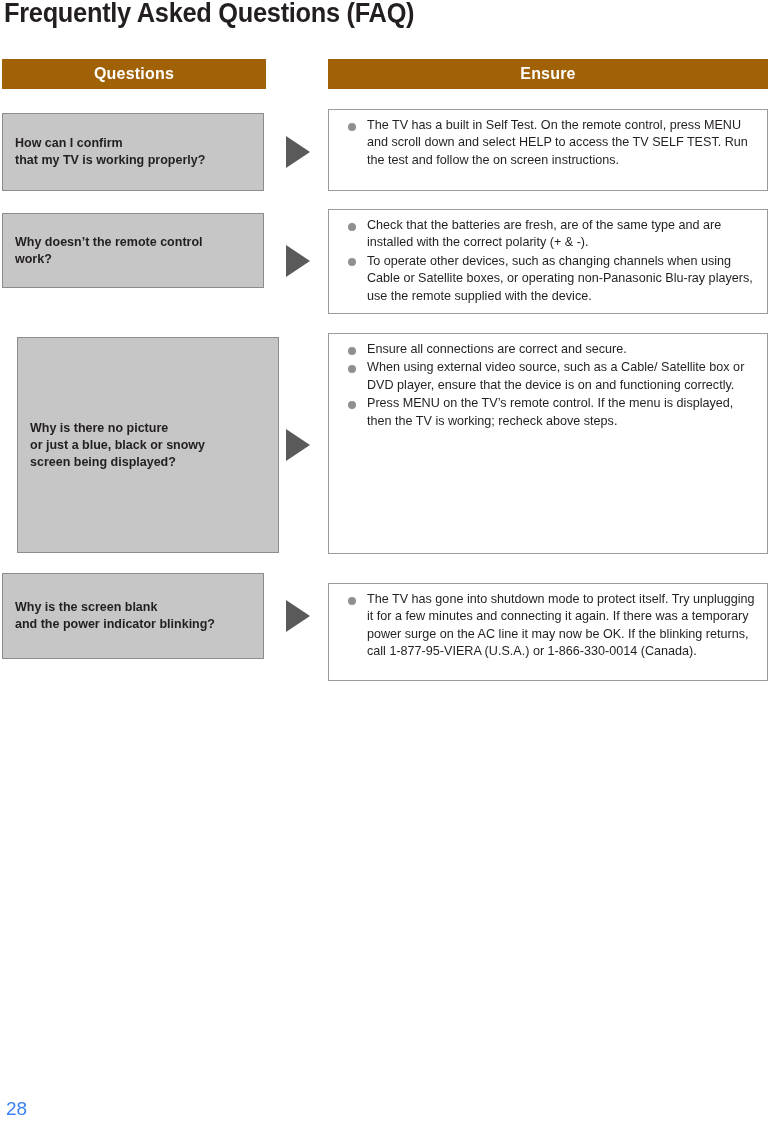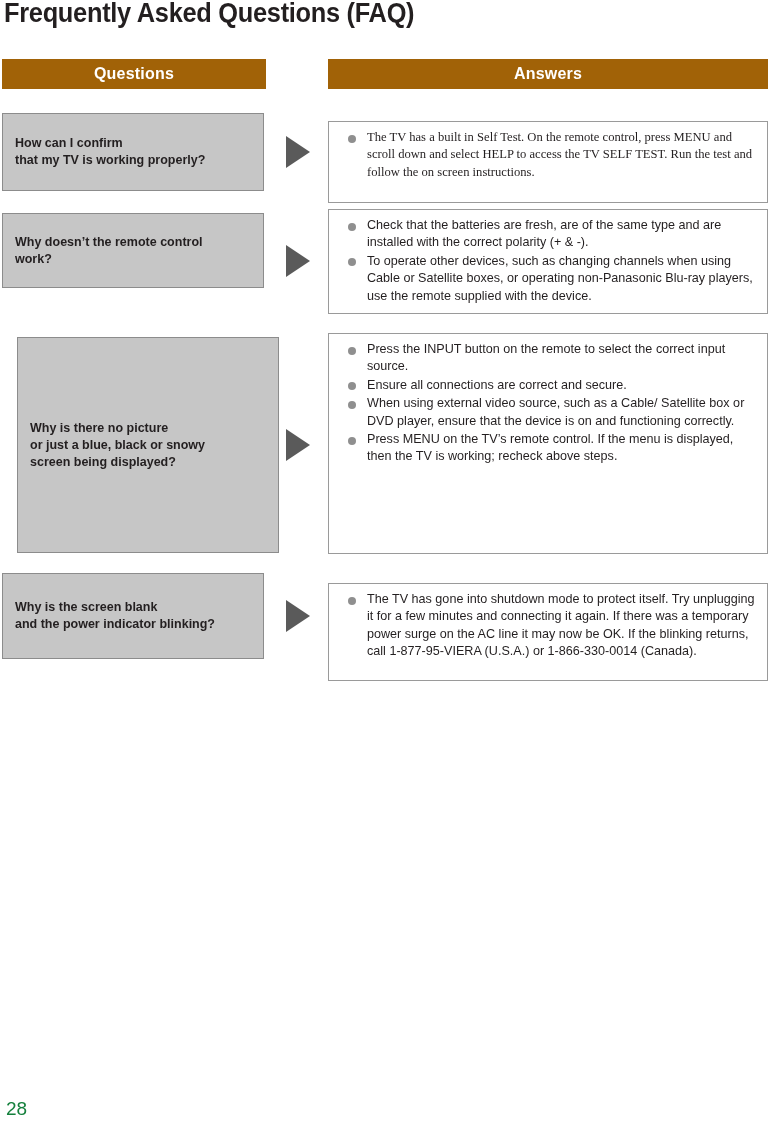--- a/index.html
+++ b/index.html
@@ -63,64 +63,63 @@
   }
   .alist li::before{
     content:"";
     position:absolute;left:9px;top:5.5px;
     width:8px;height:8px;border-radius:50%;
     background:#8f8f8f;
   }
 
   .page-number{
     position:absolute;left:6px;top:1098px;
-    font-size:19px;color:#15803d;
+    font-size:19px;color:#3b82f6;
   }
 </style>
 </head>
 <body>
 
 <div class="page">
 
   <div class="page-title">Frequently Asked Questions (FAQ)</div>
 
   <div class="hdr hdr-q">
     <span>Questions</span>
   </div>
   <div class="hdr hdr-a">
-    <span>Answers</span>
+    <span>Ensure</span>
   </div>
 
   <div id="rows">
       <div class="qbox" style="top: 113px; height: 78px;">
         <div class="qtext">How can I confirm<br>that my TV is working properly?</div>
       </div>
       <div class="arrow" style="top: 136px;"></div>
-      <div class="abox" style="top: 121px; min-height: 82px; font-family: Liberation Serif, serif;">
+      <div class="abox" style="top: 109px; min-height: 82px;">
         <ul class="alist">
           <li>The TV has a built in Self Test. On the remote control, press MENU and scroll down and select HELP to access the TV SELF TEST. Run the test and follow the on screen instructions.</li>
         </ul>
       </div>
       <div class="qbox" style="top: 213px; height: 75px;">
         <div class="qtext">Why doesn’t the remote control<br>work?</div>
       </div>
       <div class="arrow" style="top: 245px;"></div>
       <div class="abox" style="top: 209px; min-height: 105px;">
         <ul class="alist">
           <li>Check that the batteries are fresh, are of the same type and are installed with the correct polarity (+ &amp; -).</li>
           <li>To operate other devices, such as changing channels when using Cable or Satellite boxes, or operating non-Panasonic Blu-ray players, use the remote supplied with the device.</li>
         </ul>
       </div>
       <div class="qbox" style="top: 337px; height: 216px; margin-left: 15px;">
         <div class="qtext">Why is there no picture<br>or just a blue, black or snowy<br>screen being displayed?</div>
       </div>
       <div class="arrow" style="top: 429px;"></div>
       <div class="abox" style="top: 333px; min-height: 221px;">
         <ul class="alist">
-          <li>Press the INPUT button on the remote to select the correct input source.</li>
           <li>Ensure all connections are correct and secure.</li>
           <li>When using external video source, such as a Cable/ Satellite box or DVD player, ensure that the device is on and functioning correctly.</li>
           <li>Press MENU on the TV’s remote control. If the menu is displayed, then the TV is working; recheck above steps.</li>
         </ul>
       </div>
       <div class="qbox" style="top: 573px; height: 86px;">
         <div class="qtext">Why is the screen blank<br>and the power indicator blinking?</div>
       </div>
       <div class="arrow" style="top: 600px;"></div>
       <div class="abox" style="top: 583px; min-height: 98px;">

